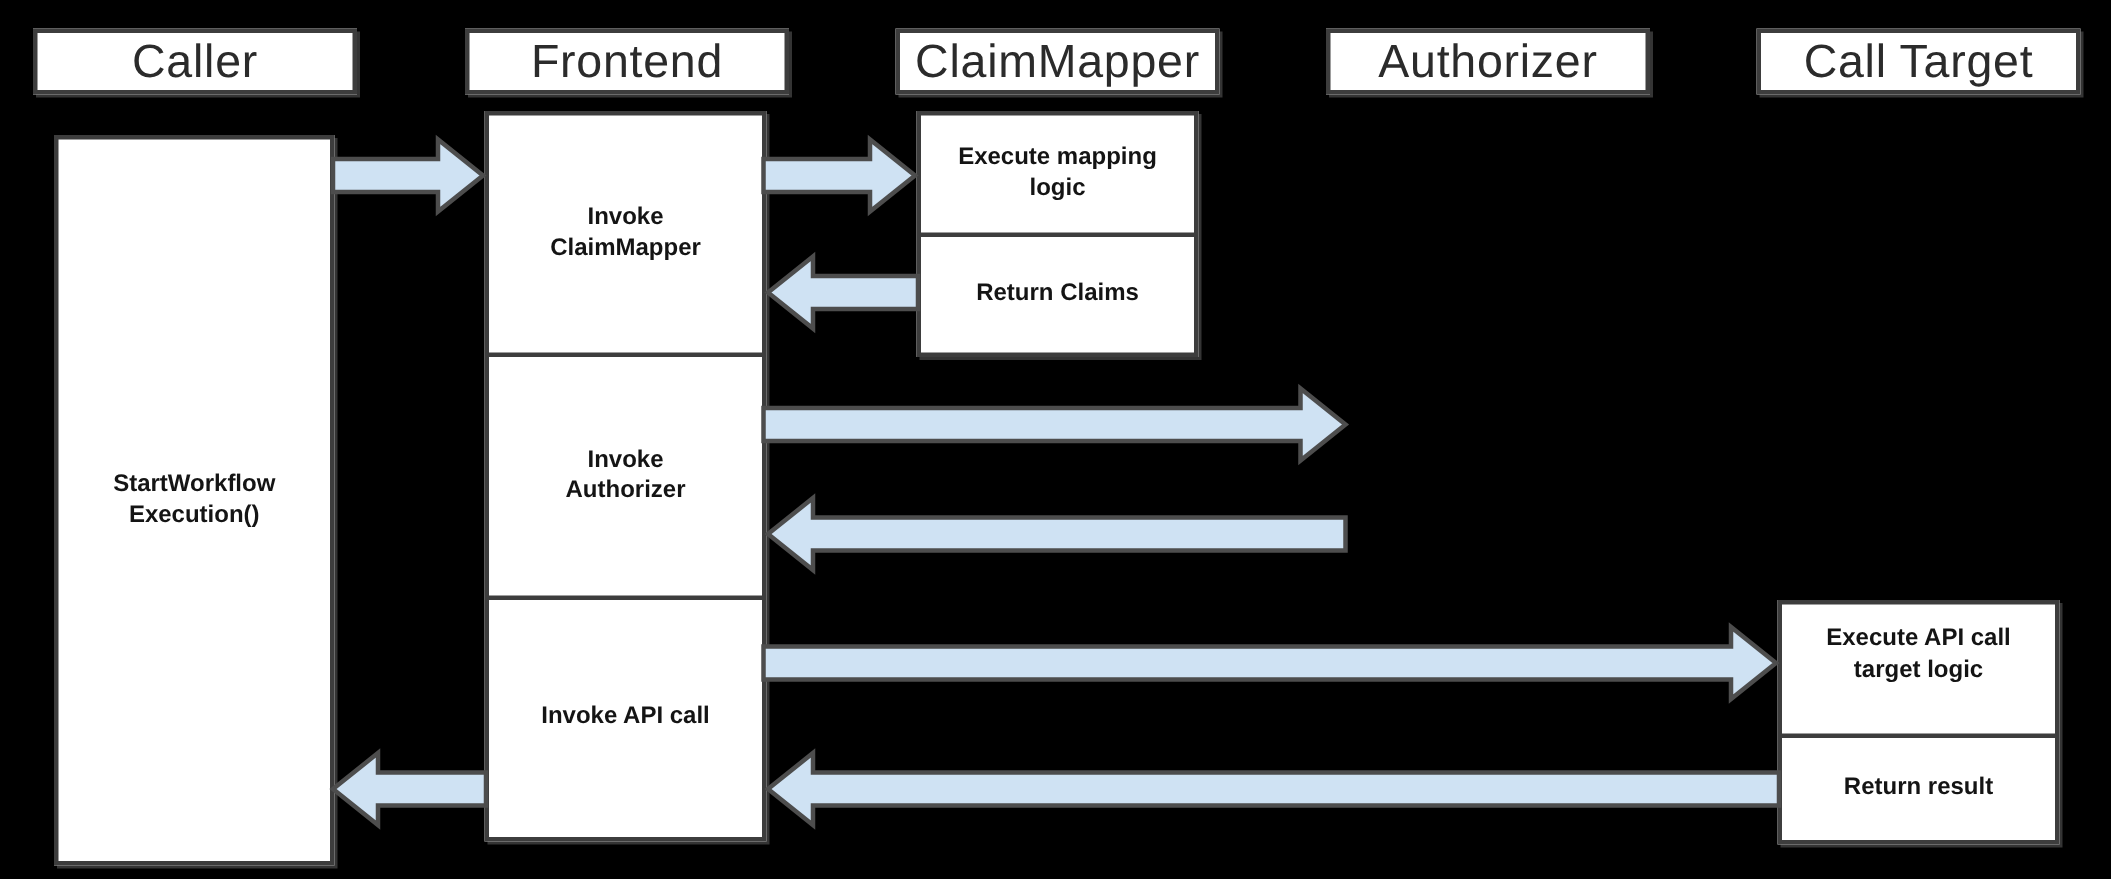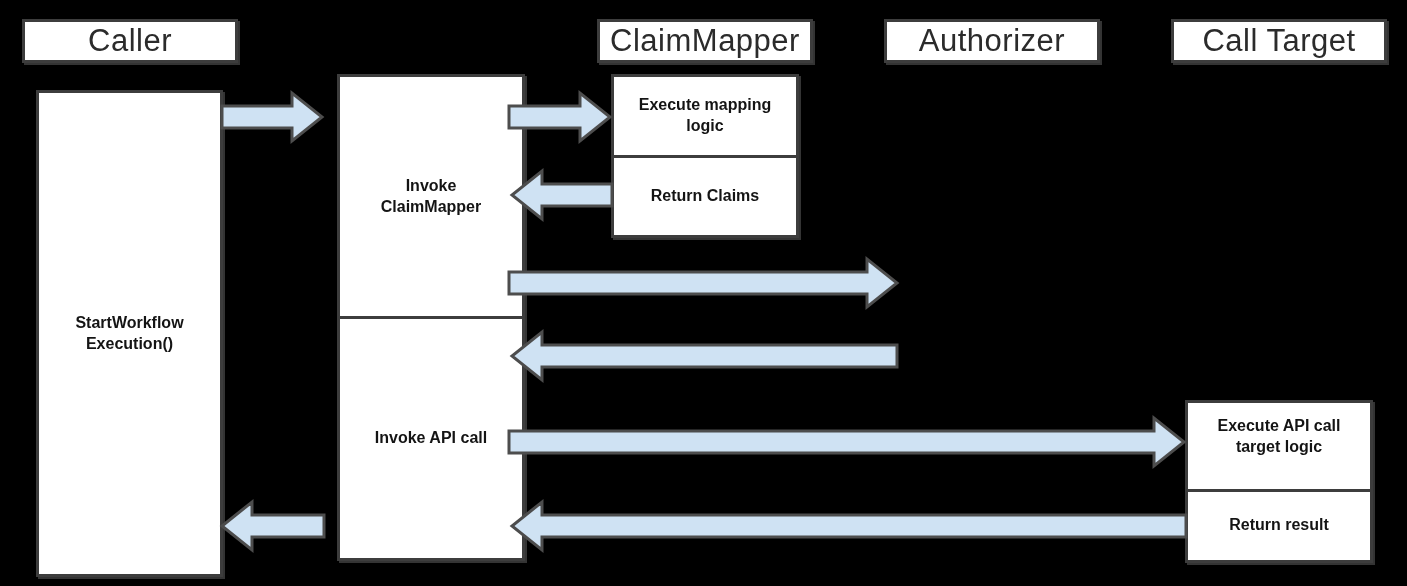--- a/index.html
+++ b/index.html
@@ -56,58 +56,64 @@
   .w160 { max-width: 162px; }
   .w170 { max-width: 172px; }
   
   .hdr-caller      { left: 22px; }
   .hdr-frontend    { left: 310px; }
   .hdr-claimmapper { left: 597px; }
   .hdr-authorizer  { left: 884px; }
   .hdr-calltarget  { left: 1171px; }
   
   .act-caller      { left: 36px;   top: 74px;  width: 187px; height: 487px; margin-top: 16px; }
-  .act-frontend    { left: 337px;  top: 74px;  width: 188px; height: 487px; }
+  .act-frontend    { left: 323px;  top: 74px;  width: 188px; height: 487px; }
   .act-claimmapper { left: 611px;  top: 74px;  width: 188px; height: 164px; }
   .act-authorizer  { left: 898px;  top: 238px; width: 188px; height: 161px; }
   .act-calltarget  { left: 1185px; top: 400px; width: 188px; height: 163px; gap: 17px; }
   svg.arrows {
     position: absolute;
     left: 0; top: 0;
     width: 1407px; height: 586px;
     pointer-events: none;
   }
 </style>
 </head>
 <body>
 
 <div class="stage">
 
   <div class="hdr hdr-caller">
     <span class="lbl">Caller</span>
+  </div>
+  <div class="hdr hdr-frontend">
+    <span class="lbl">Frontend</span>
   </div>
   <div class="hdr hdr-claimmapper">
     <span class="lbl">ClaimMapper</span>
   </div>
   <div class="hdr hdr-authorizer">
     <span class="lbl">Authorizer</span>
   </div>
   <div class="hdr hdr-calltarget">
     <span class="lbl">Call Target</span>
   </div>
 
   <div class="act act-caller">
     <div class="sect">
       <span class="lbl w170">StartWorkflow Execution()</span>
     </div>
   </div>
 
   <div class="act act-frontend">
     <div class="sect">
       <span class="lbl w130">Invoke ClaimMapper</span>
+    </div>
+    <div class="sect">
+      <span class="lbl w110">Invoke Authorizer</span>
     </div>
     <div class="sect">
       <span class="lbl">Invoke API call</span>
     </div>
   </div>
 
   <div class="act act-claimmapper">
     <div class="sect">
       <span class="lbl w140">Execute mapping logic</span>
     </div>

